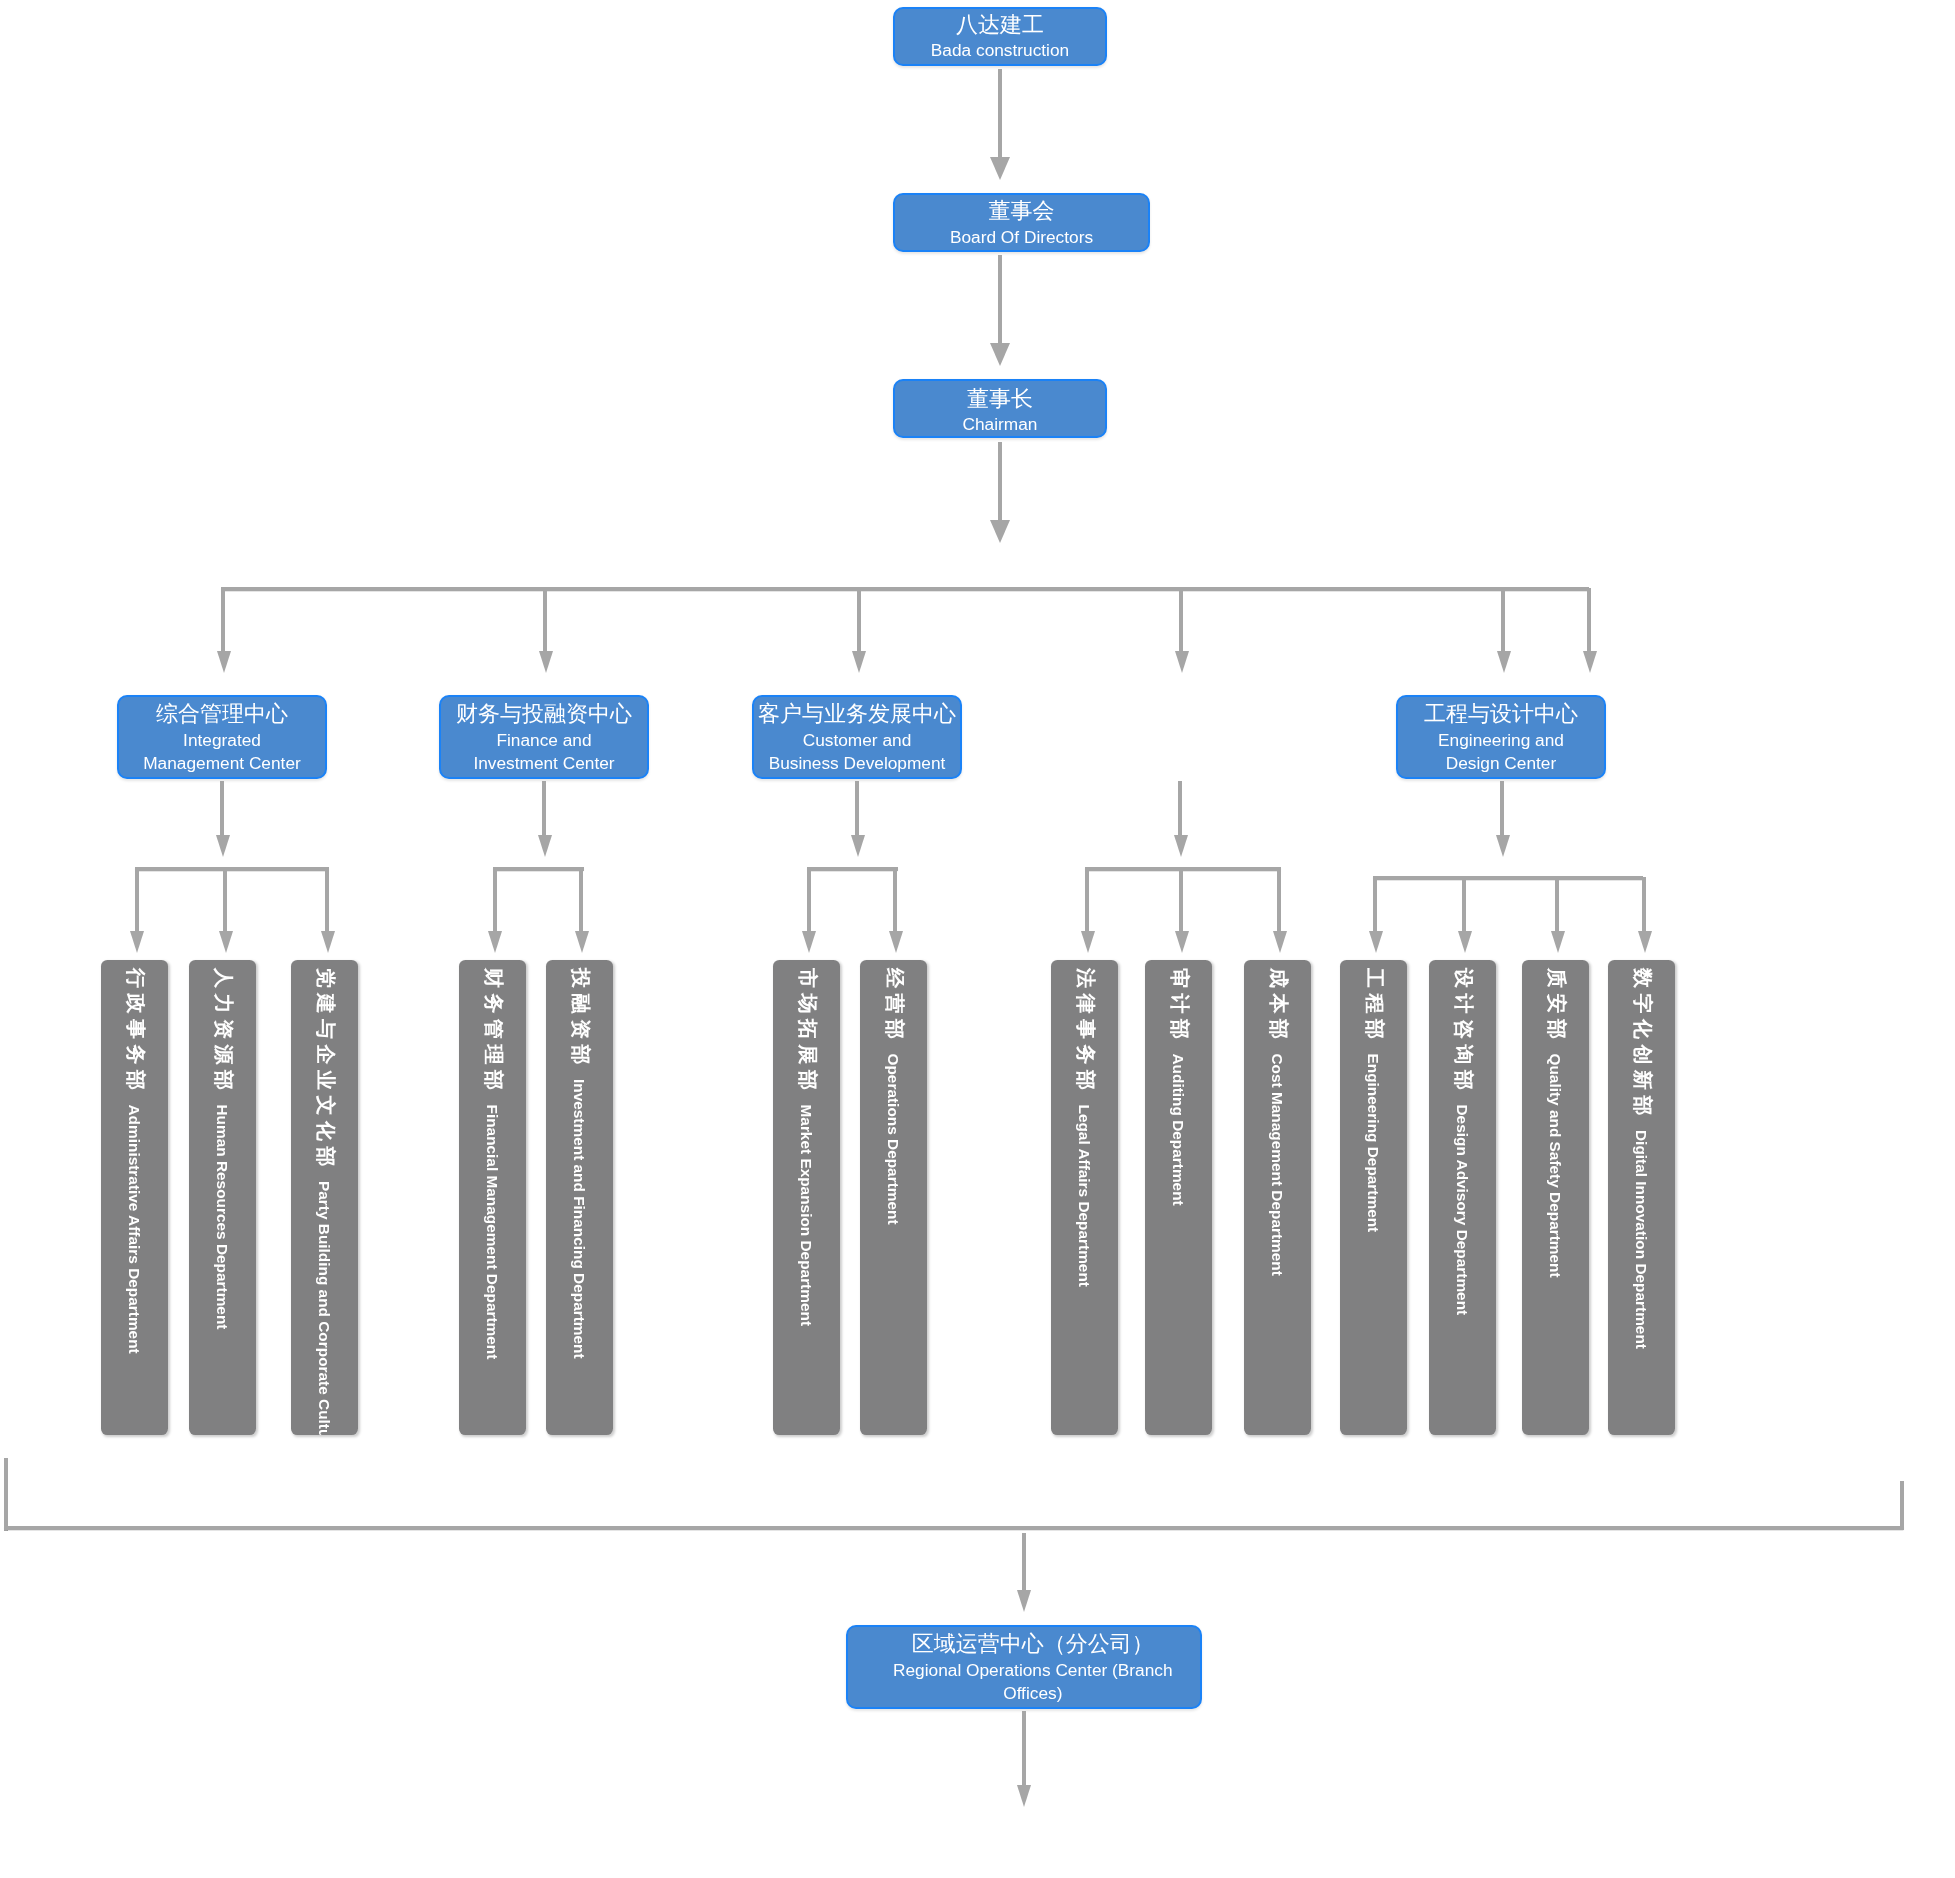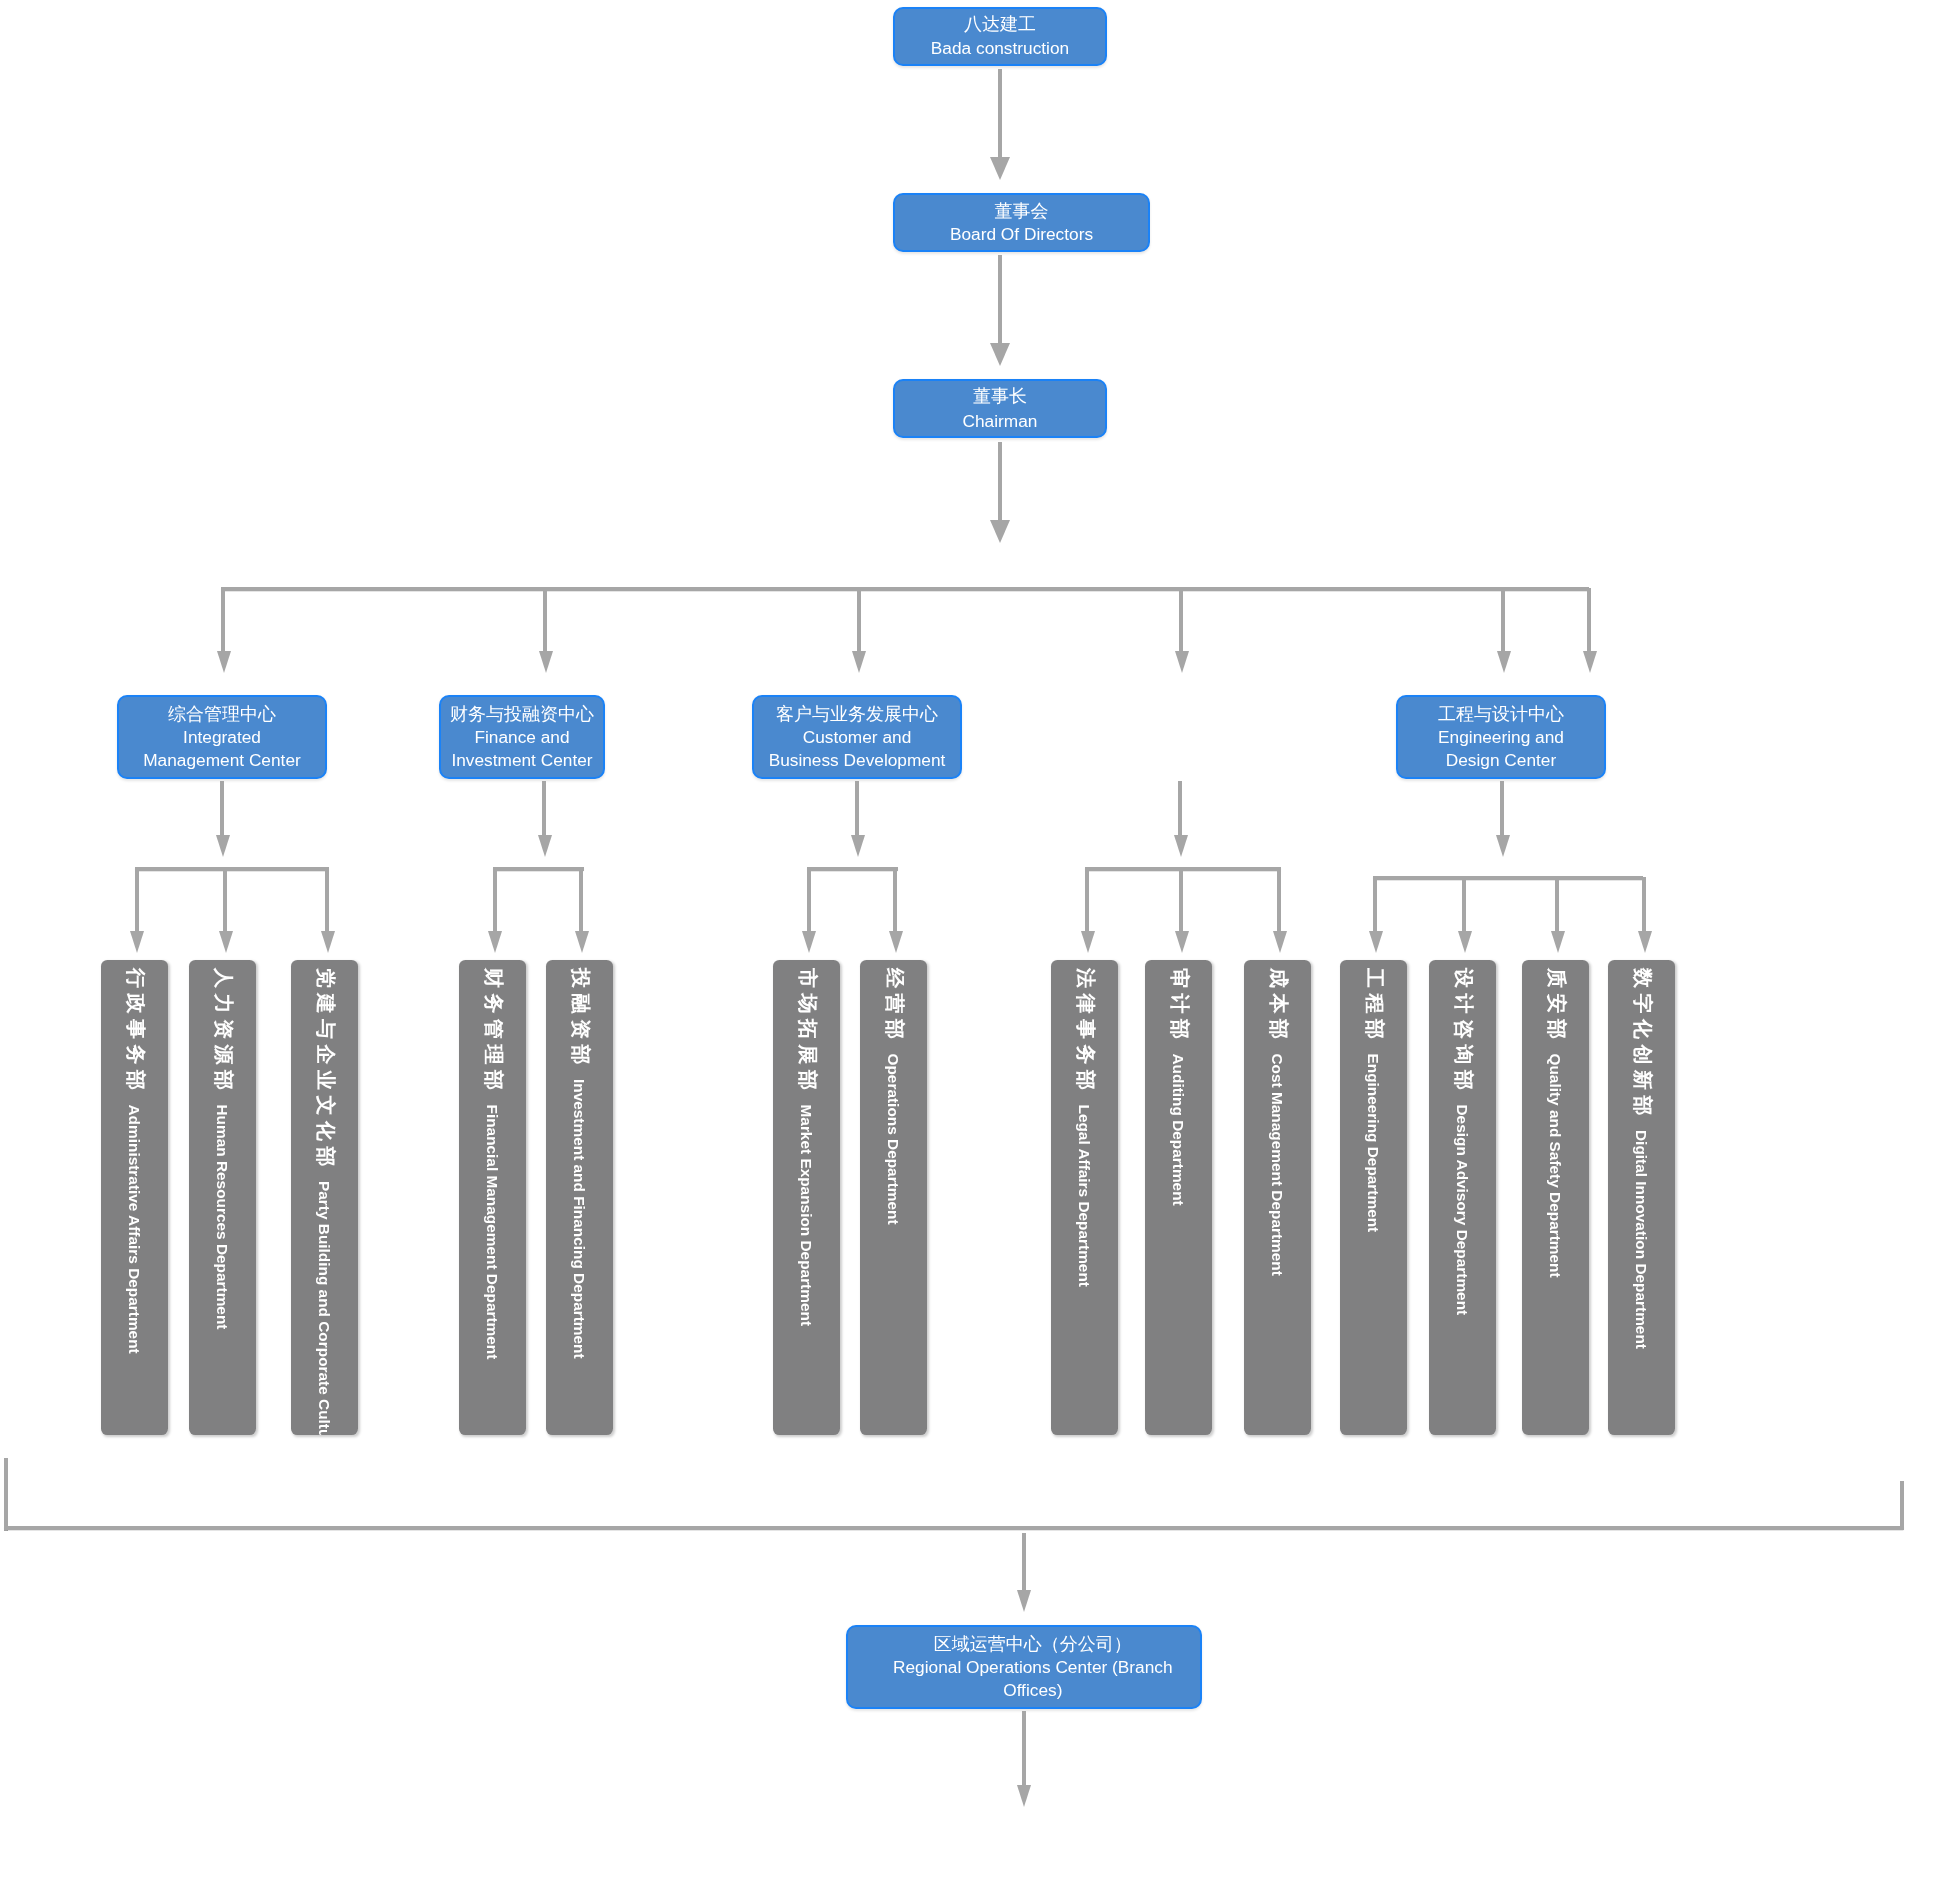--- a/index.html
+++ b/index.html
@@ -29,21 +29,21 @@
     display: flex;
     flex-direction: column;
     align-items: center;
     justify-content: center;
     text-align: center;
     line-height: 1.35;
     padding: 2.7px 6.4px;
     box-shadow: 0 1.4px 2.7px rgba(0,0,0,0.10);
   }
   .node-blue .cn {
-    font-size: 18px;
+    font-size: 22px;
     white-space: nowrap;
   }
   .node-blue .en {
     font-size: 17.3px;
   }
 
   
   .node-gray {
     position: absolute;
     box-sizing: border-box;
@@ -150,21 +150,21 @@
 
   <div class="vline" style="left:1587px; top:588px; height:66px;"></div>
   <div class="arrowhead slim" style="left:1583px; top:651px;"></div>
 
   <div class="node-blue" style="left:117px; top:695px; width:210px; height:84px;text-align:right;">
     <div class="cn">综合管理中心</div>
     <div class="en">Integrated</div>
     <div class="en">Management Center</div>
   </div>
 
-  <div class="node-blue" style="left:439px; top:695px; width:166px; height:84px;">
+  <div class="node-blue" style="left:439px; top:695px; width:210px; height:84px;">
     <div class="cn">财务与投融资中心</div>
     <div class="en">Finance and</div>
     <div class="en">Investment Center</div>
   </div>
 
   <div class="node-blue" style="left:752px; top:695px; width:210px; height:84px;">
     <div class="cn">客户与业务发展中心</div>
     <div class="en">Customer and</div>
     <div class="en">Business Development</div>
   </div>

